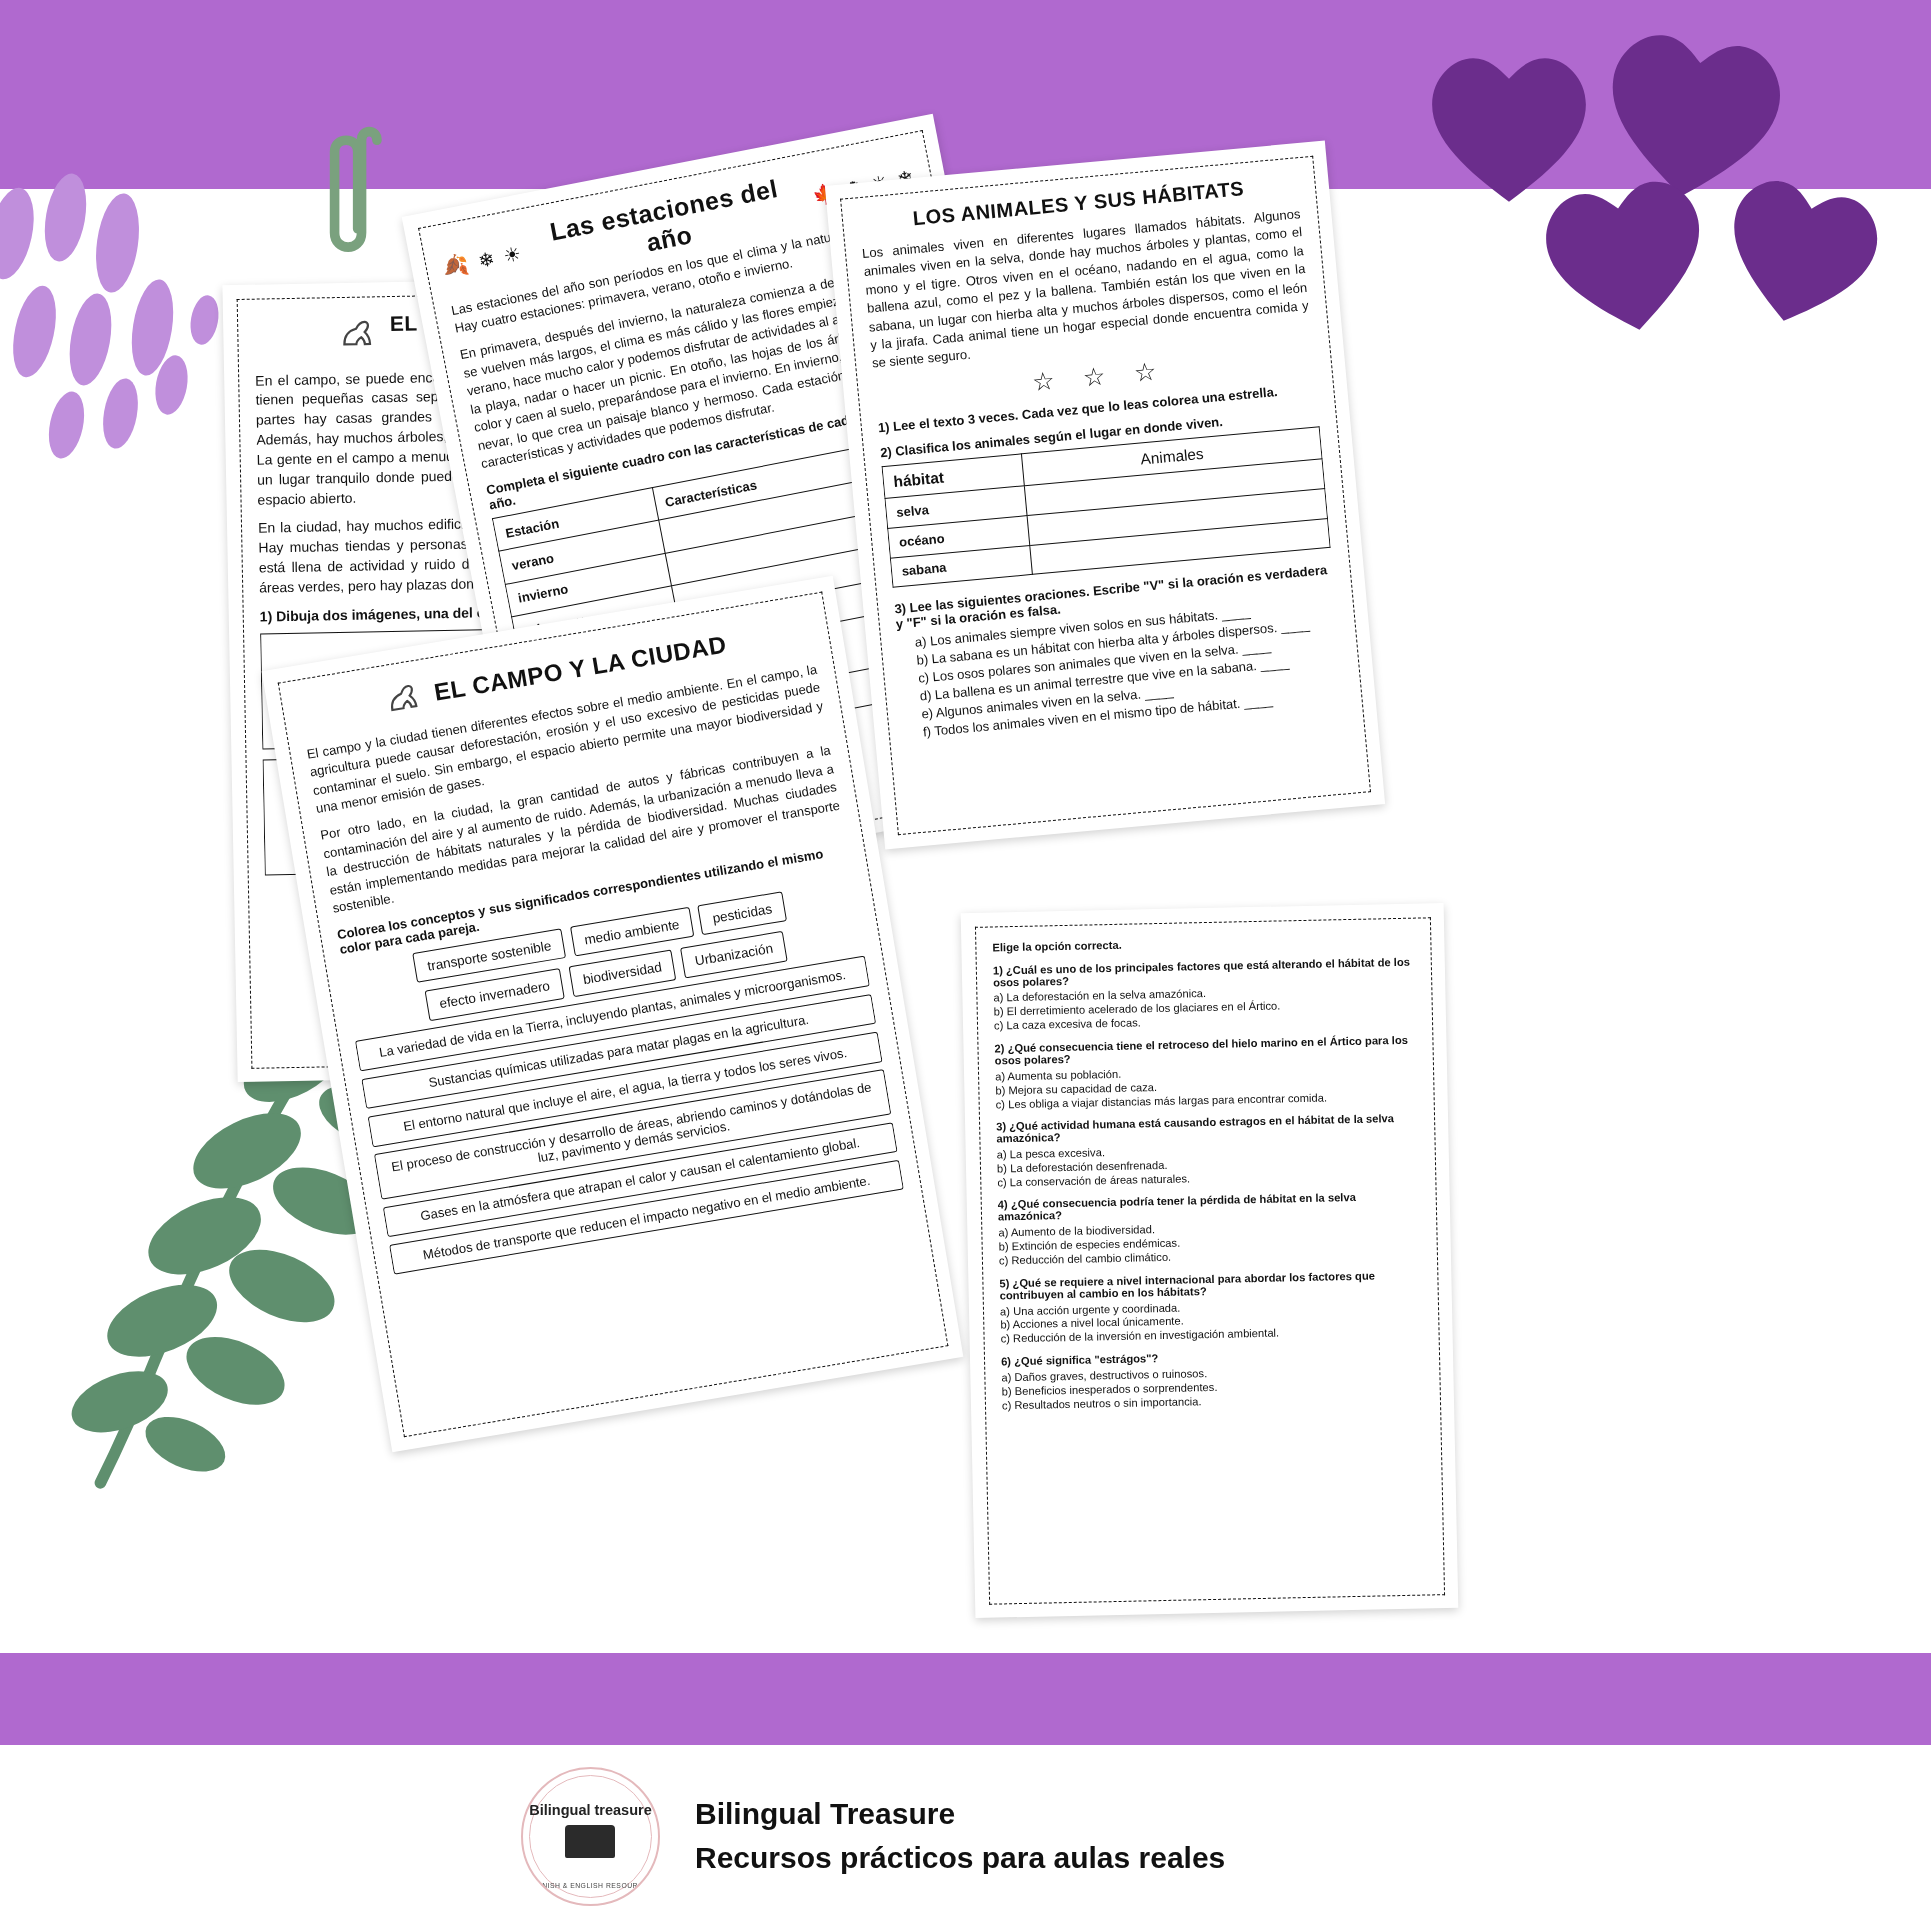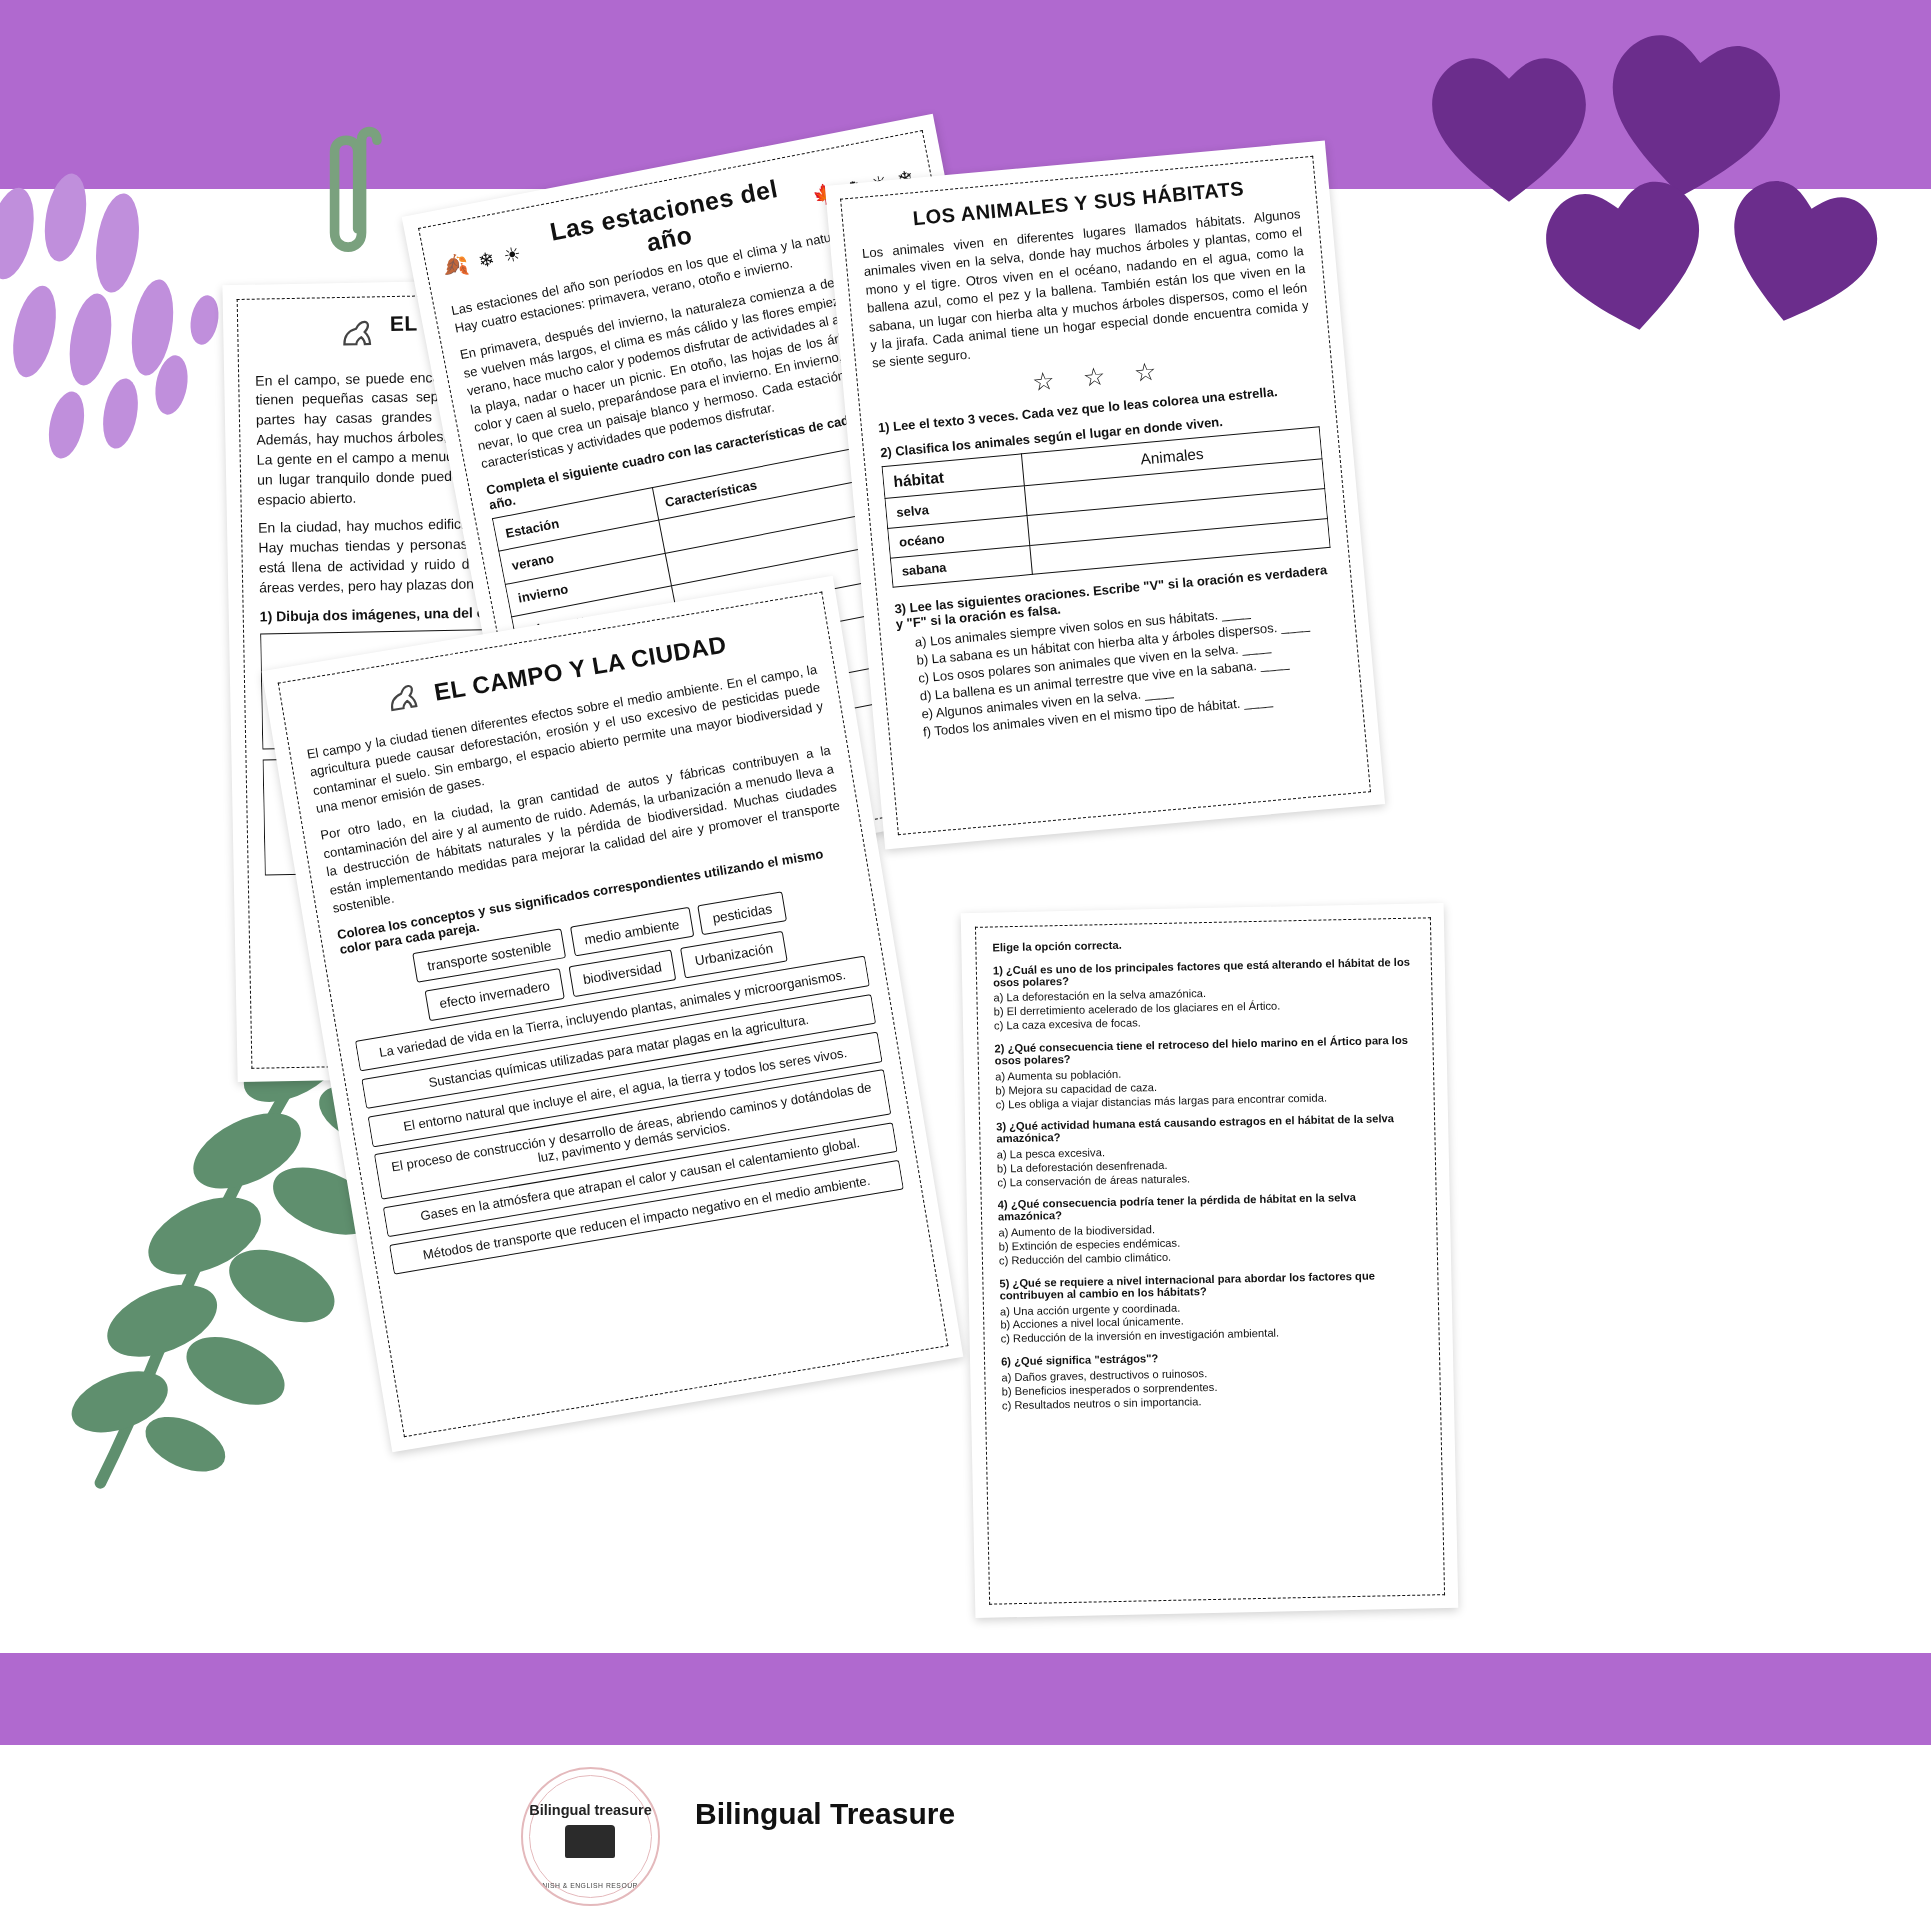--- a/index.html
+++ b/index.html
@@ -316,14 +316,15 @@
 </div>
 
 <div class="logo">
   <div class="ring"></div>
   <div class="lt">Bilingual treasure</div>
   <div class="chest"></div>
   <div class="lb">SPANISH &amp; ENGLISH RESOURCES</div>
 </div>
 <div class="footer-text">
   <div>Bilingual Treasure</div>
+  <div>Recursos prácticos para aulas reales</div>
 </div>
 
 
 </body></html>

